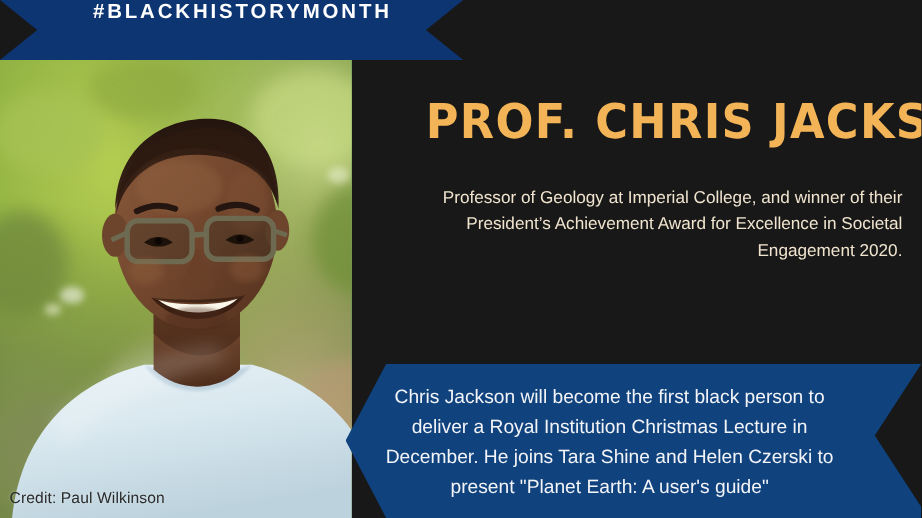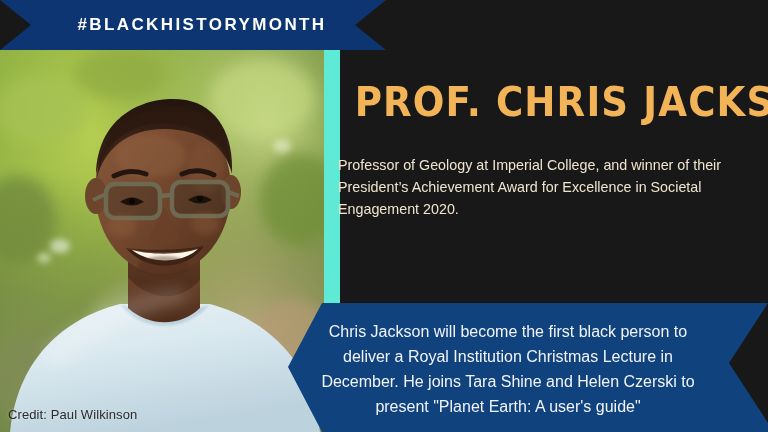--- a/index.html
+++ b/index.html
@@ -12,34 +12,34 @@
     position:relative;width:768px;height:432px;
     background:#181818;overflow:hidden;
   }
 
   
   .banner{
     position:absolute;left:0;top:0;width:386px;height:50px;
     background:#0c3572;
     -webkit-clip-path:polygon(0 0, 386px 0, 386px 0, 355px 25px, 386px 50px, 0 50px, 31px 25px);
     clip-path:polygon(0 0, 386px 0, 386px 0, 355px 25px, 386px 50px, 0 50px, 31px 25px);
-    display:flex;align-items:center;justify-content:center;
+    display:flex;justify-content:center;
   }
   .banner-text{
     color:#ffffff;
     font-size:17px;
     font-weight:bold;
     letter-spacing:2.4px;
     padding-left:18px;
     white-space:nowrap;
   }
 
   
   .photo{
-    position:absolute;left:0;top:50px;width:340px;height:382px;
+    position:absolute;left:0;top:50px;width:293px;height:382px;
     overflow:hidden;background:#5eead4;
   }
   .photo svg{display:block;width:324px;height:382px;}
 
   .credit{
     position:absolute;left:8px;bottom:10px;
     font-size:13px;color:#2b2b2b;
     letter-spacing:.1px;
     text-shadow:0 0 3px rgba(255,255,255,.35);
   }
@@ -58,20 +58,21 @@
     transform-origin:center top;
     white-space:nowrap;
   }
 
   
   .lede{
     position:absolute;left:338px;top:154px;width:414px;
     color:#f0e4cf;
     font-size:14.3px;
     line-height:1.55;
+    text-align:right;
   }
 
   
   .blueblock{
     position:absolute;left:288px;top:303px;width:480px;height:129px;
     background:#10427e;
     -webkit-clip-path:polygon(34px 0, 480px 0, 480px 0, 441px 60px, 480px 120px, 480px 129px, 34px 129px, 0 64px);
     clip-path:polygon(34px 0, 480px 0, 480px 0, 441px 60px, 480px 120px, 480px 129px, 34px 129px, 0 64px);
   }
   .blueblock-text{

